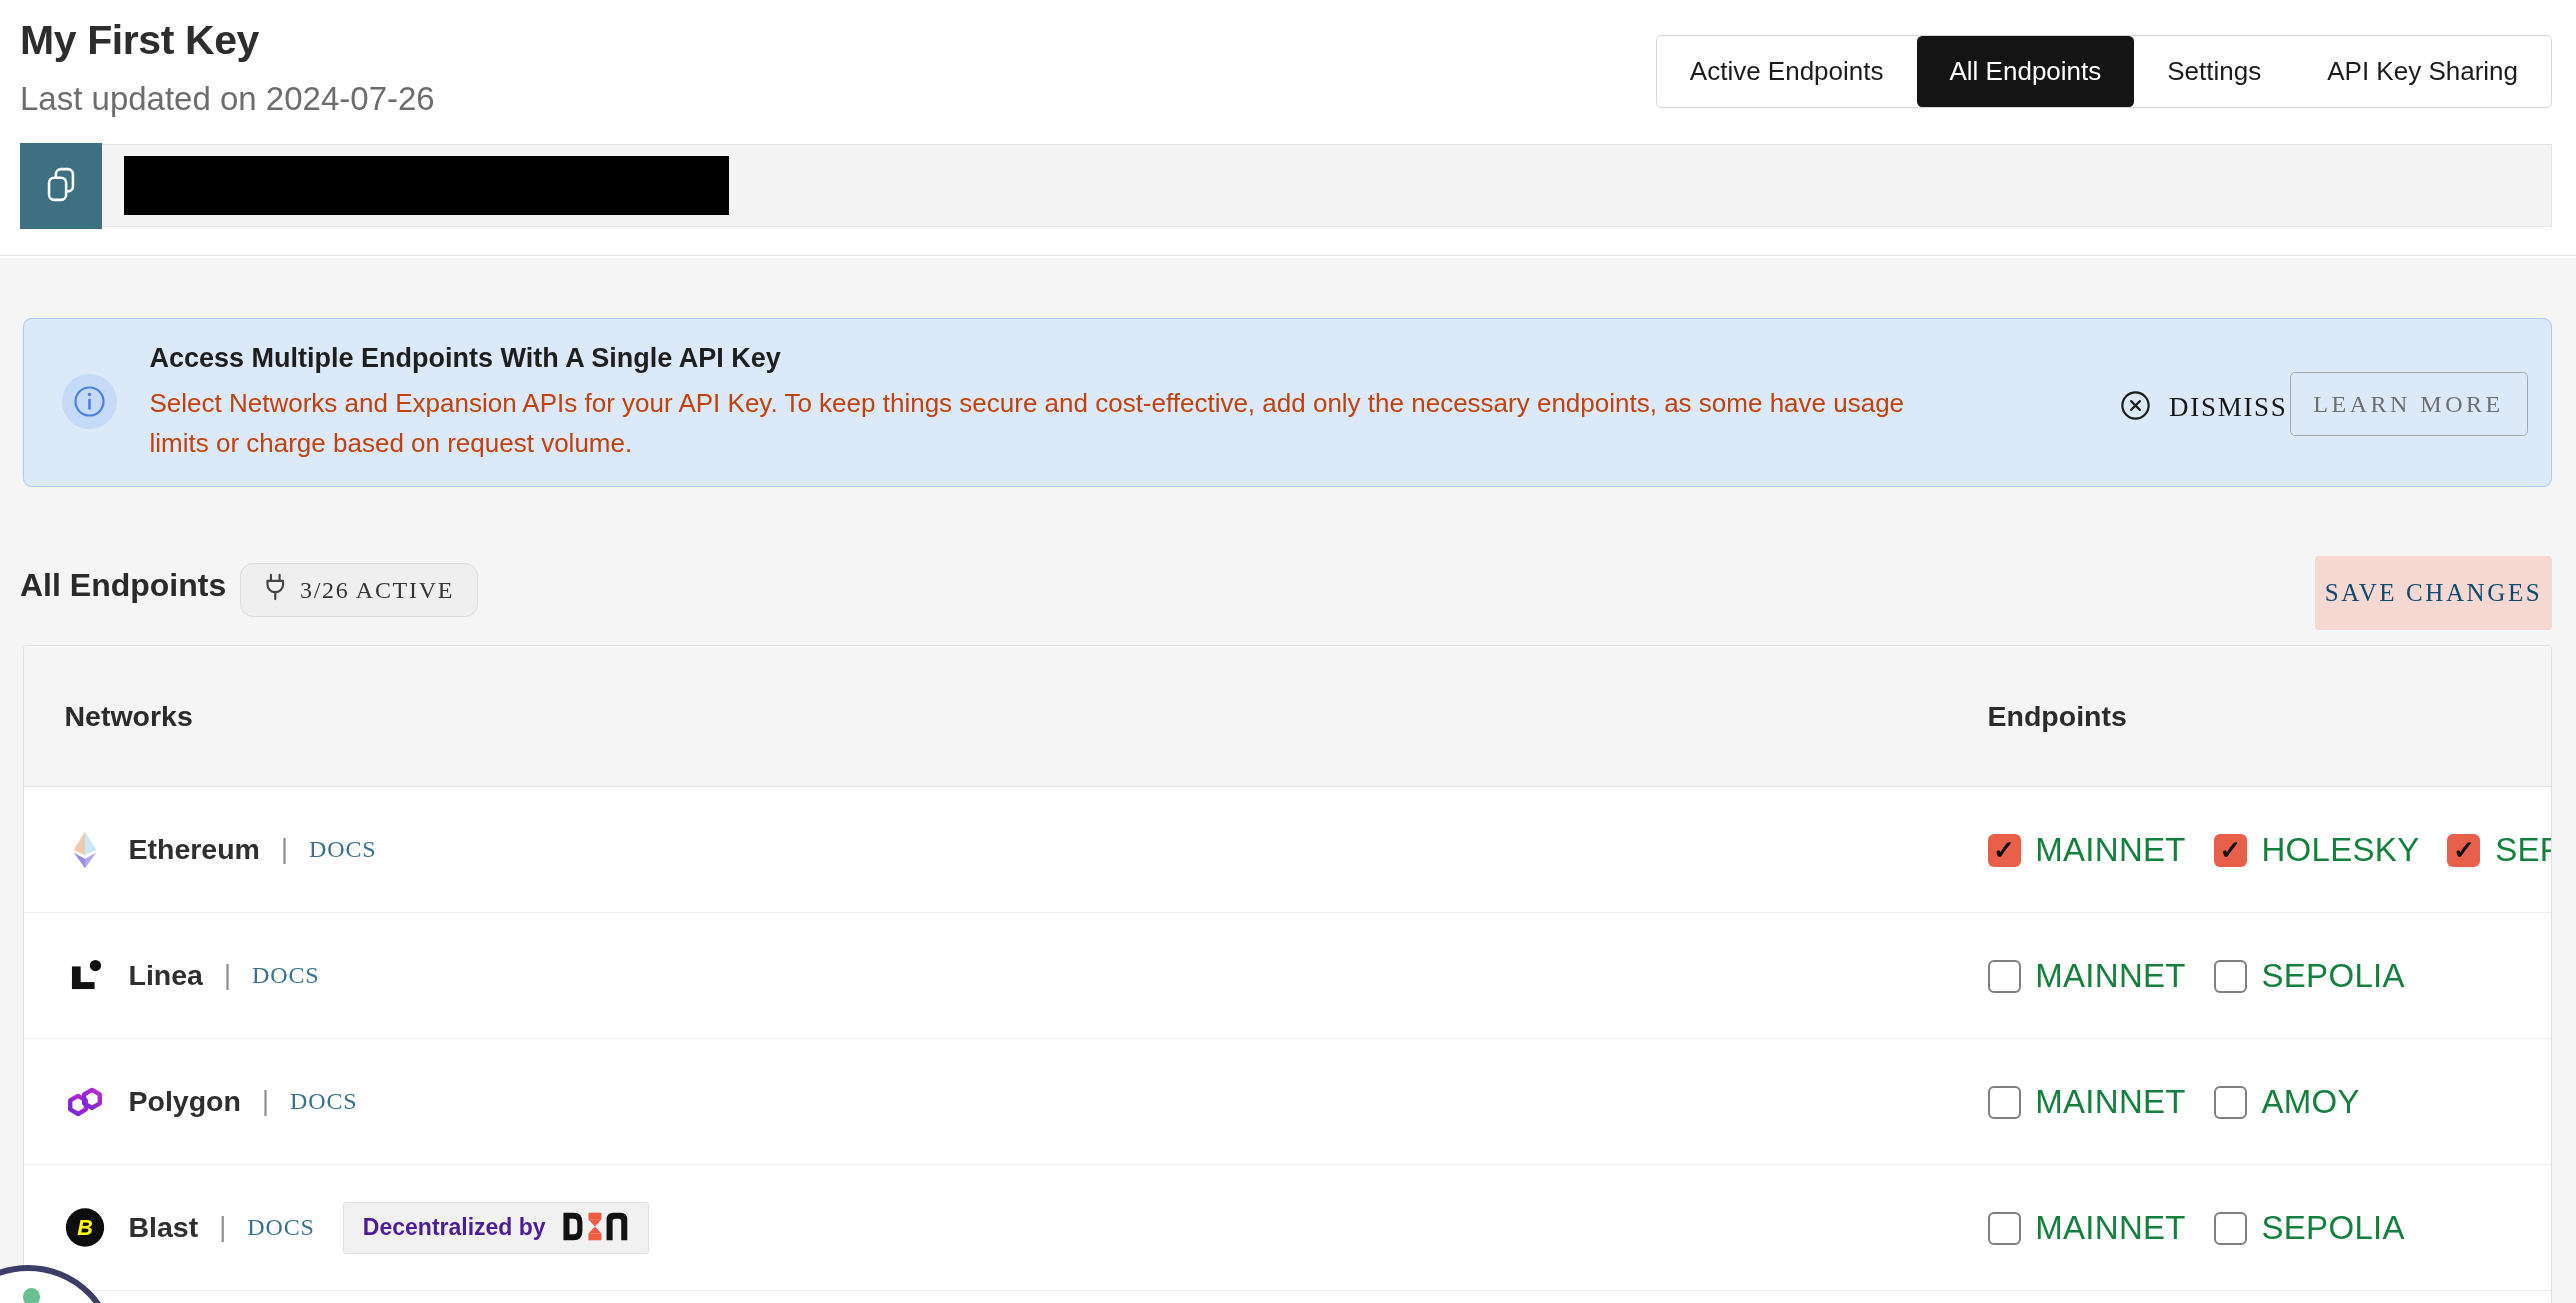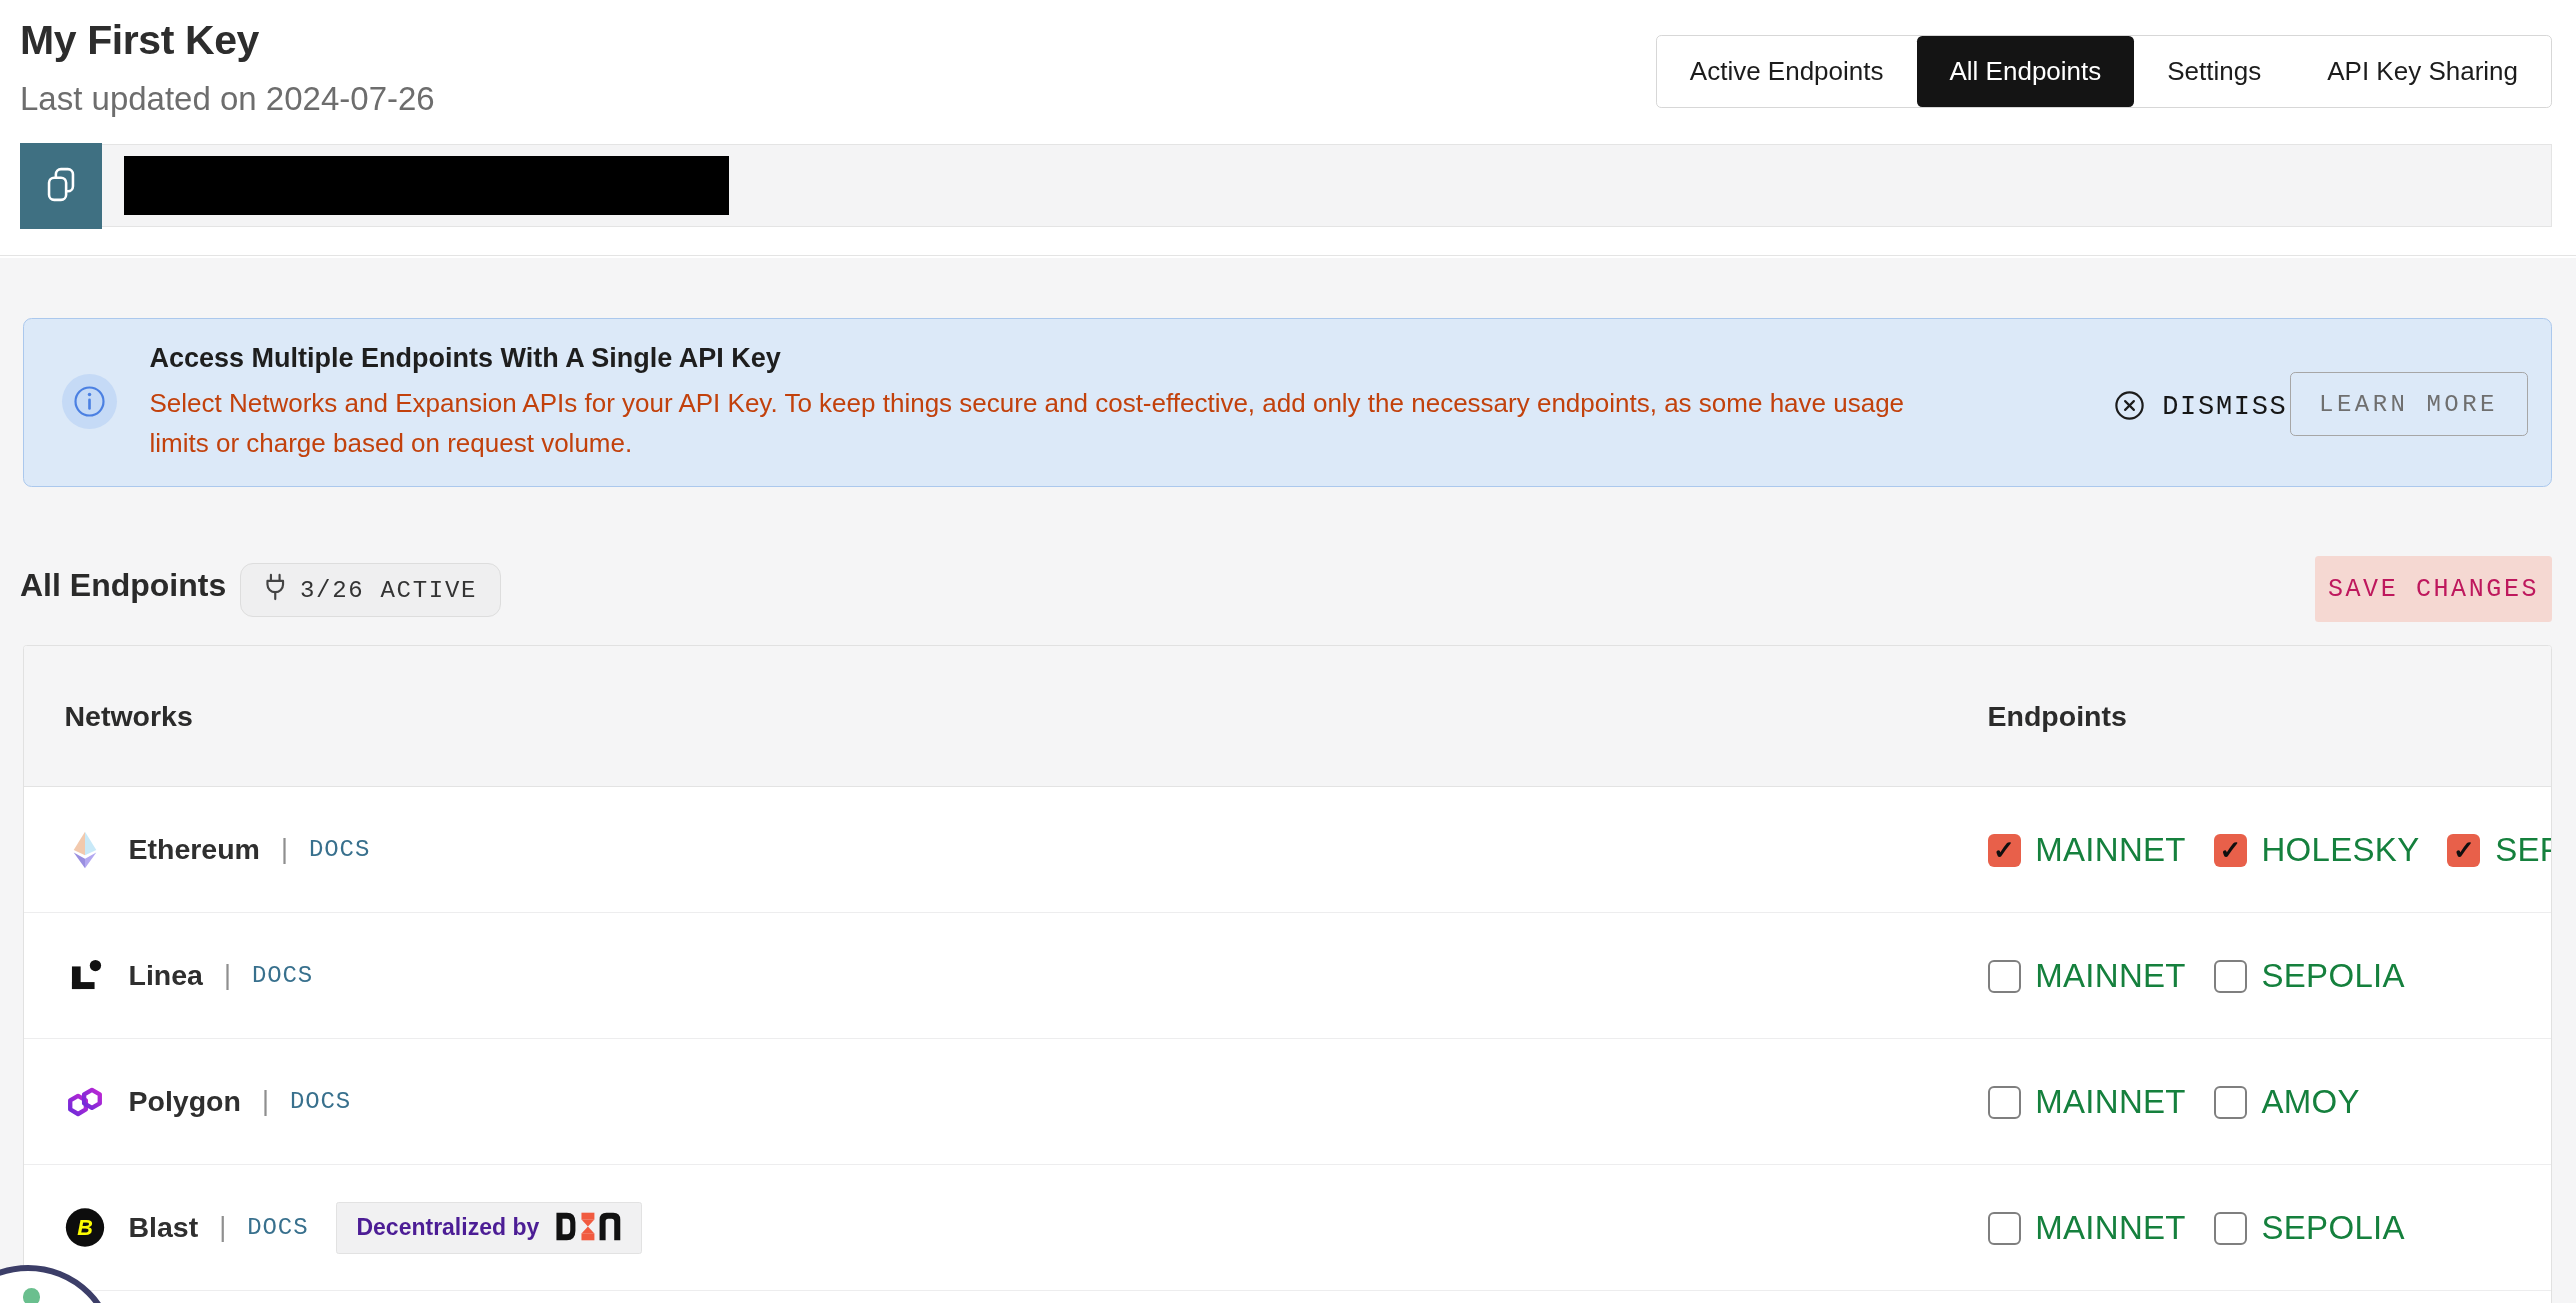--- a/index.html
+++ b/index.html
@@ -1,21 +1,21 @@
 <!DOCTYPE html>
 <html style="font-size:14px"><head>
 <meta charset="utf-8">
 <style>
   * { margin:0; padding:0; box-sizing:border-box; }
   html,body { width:2576px; height:1304px; }
   body {
     position:relative; overflow:hidden; background:#ffffff;
     font-family:"Liberation Sans", sans-serif; color:#2e2e2e;
   }
-  .mono { font-family:Liberation Mono, monospace; }
+  .mono { font-family:Liberation Serif, serif; }
 
   
   .top-section { position:absolute; left:0; top:0; width:2576px; height:256px;
     background:#ffffff; border-bottom:1.7px solid #e4e4e4; }
   .page-title { position:absolute; left:20px; top:17.3px; font-size:41px; font-weight:700;
     color:#2d2d2d; letter-spacing:-0.4px; }
   .page-subtitle { position:absolute; left:20px; top:80px; font-size:33px; color:#6d6d6d; }
 
   .tabbar { position:absolute; top:35px; right:24px; height:73px; display:flex;
     align-items:stretch; background:#fff; border:1.7px solid #d7d7d7; border-radius:5.2px; overflow:hidden;justify-content:space-between; }
@@ -45,24 +45,24 @@
   .learn-more { position:absolute; right:23px; top:53px; width:238px; height:64px;
     border:1.7px solid #a6a6a6; border-radius:5.2px; background:transparent;
     display:flex; align-items:center; justify-content:center;
     font-size:24px; letter-spacing:3.5px; color:#6f6f6f; cursor:pointer; }
 
   
   .section-heading { position:absolute; left:20px; top:309px; font-size:32px; font-weight:700; color:#2a2a2a; }
   .active-badge { position:absolute; left:240px; top:305px; height:54px; padding:0 22.5px;
     background:#efeff0; border:1.7px solid #dddddd; border-radius:13px;
     display:flex; align-items:center; gap:14px; font-size:24px; letter-spacing:1.7px; color:#343434; }
-  .save-btn { position:absolute; right:24px; top:298px; width:237px; height:66px;
+  .save-btn { position:absolute; right:24px; top:298px; width:237px; height:74px;
     background:#f5d8d2; border:none; border-radius:3.5px;
     display:flex; align-items:center; justify-content:center;
-    font-size:25px; letter-spacing:2.6px; color:#be185d; cursor:pointer; }
+    font-size:25px; letter-spacing:2.6px; color:#0c4a6e; cursor:pointer; }
 
   
   .net-table { position:absolute; left:22.5px; top:387px; width:2529px; height:666px;
     background:#ffffff; border:1.7px solid #e1e1e1; border-radius:3.5px; overflow:hidden; }
   .table-head { position:relative; height:141px; background:#f5f5f6; border-bottom:1.7px solid #e3e3e3; }
   .col-head { position:absolute; top:0; height:141px; display:flex; align-items:center;
     font-size:28.5px; font-weight:700; color:#2b2b2b; }
   .col-head.networks { left:41px; }
   .col-head.endpoints { left:1964px; }
 

